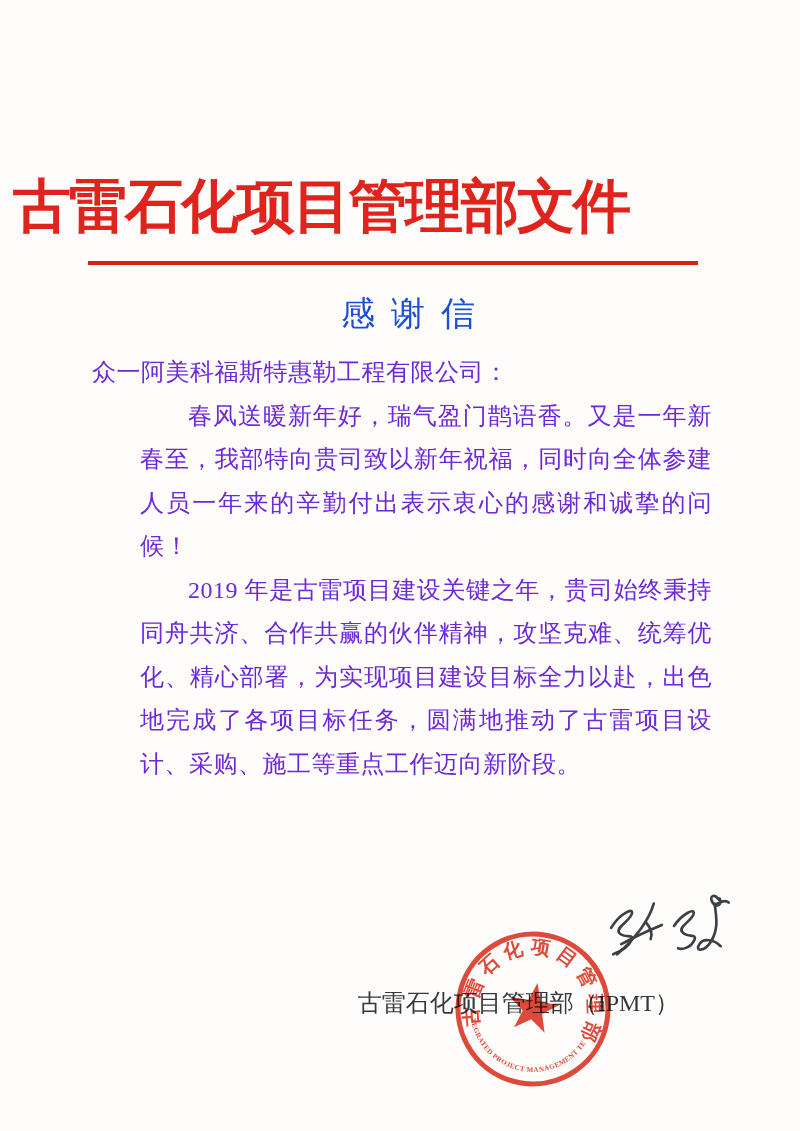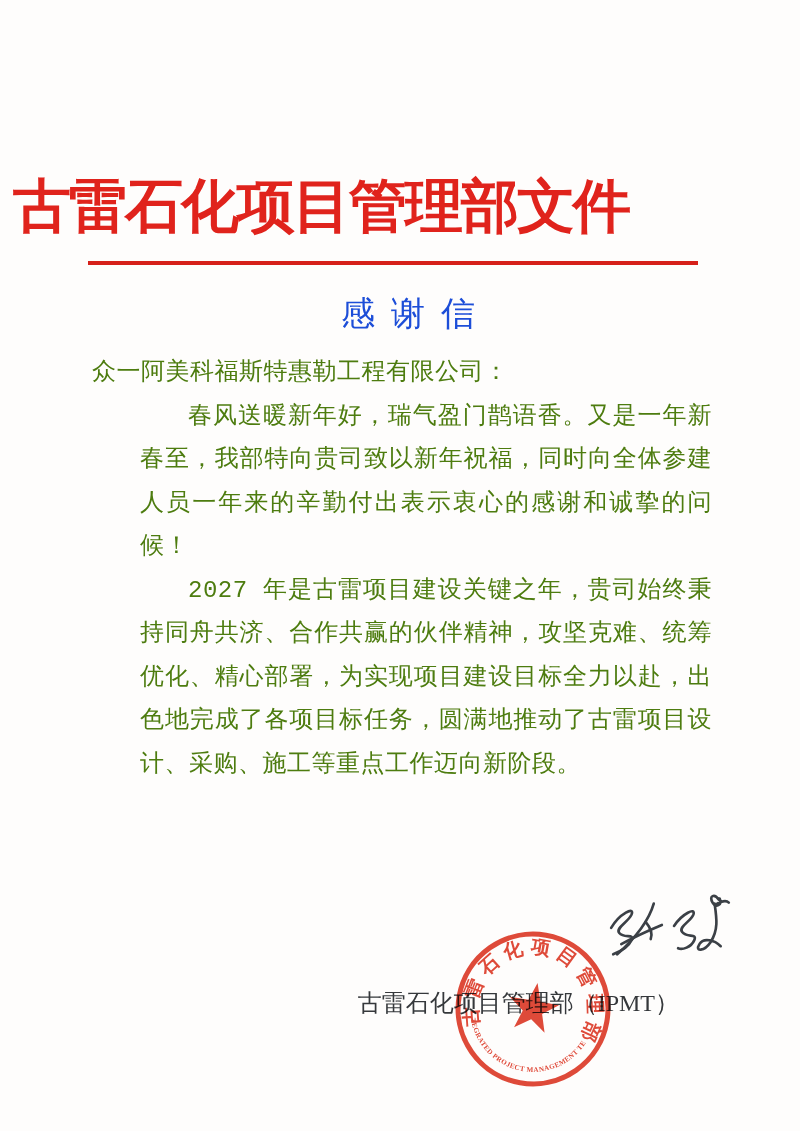--- a/index.html
+++ b/index.html
@@ -47,24 +47,23 @@
     text-indent: 16px;
     color: #1d4ed8;
   }
   .letter-body {
     position: absolute;
     left: 92px;
     top: 351px;
     width: 620px;
     font-size: 24px;
     line-height: 43.5px;
-    color: #4d7c0f;
+    color: #6d28d9;
     text-align: justify;
     letter-spacing: 0.5px;
-    font-family: Liberation Mono, monospace;
   }
   .letter-body p { margin: 0; }
   .letter-body .para { text-indent: 2em; margin-left: 48px; }
   .signoff {
     position: absolute;
     top: 982px;
     right: 121px;
     text-align: center;
     font-size: 24px;
     line-height: 43px;
@@ -108,21 +107,21 @@
 
   <h1 class="doc-title">古雷石化项目管理部文件</h1>
 
   <div class="red-rule"></div>
 
   <h2 class="letter-title">感谢信</h2>
 
   <div class="letter-body">
     <p class="salutation">众一阿美科福斯特惠勒工程有限公司：</p>
     <p class="para">春风送暖新年好，瑞气盈门鹊语香。又是一年新春至，我部特向贵司致以新年祝福，同时向全体参建人员一年来的辛勤付出表示衷心的感谢和诚挚的问候！</p>
-    <p class="para">2027 年是古雷项目建设关键之年，贵司始终秉持同舟共济、合作共赢的伙伴精神，攻坚克难、统筹优化、精心部署，为实现项目建设目标全力以赴，出色地完成了各项目标任务，圆满地推动了古雷项目设计、采购、施工等重点工作迈向新阶段。</p>
+    <p class="para">2019 年是古雷项目建设关键之年，贵司始终秉持同舟共济、合作共赢的伙伴精神，攻坚克难、统筹优化、精心部署，为实现项目建设目标全力以赴，出色地完成了各项目标任务，圆满地推动了古雷项目设计、采购、施工等重点工作迈向新阶段。</p>
   </div>
 
   <div class="signoff">
     <div>古雷石化项目管理部（IPMT）</div>
   </div>
 
   <svg class="signature" viewBox="0 0 140 78" aria-hidden="true">
     <path d="M10,36 C18,22 34,14 30,23 C26,31 14,36 18,41 C23,47 33,41 30,48 C27,55 17,60 12,62"></path>
     <path d="M52,12 C48,26 36,44 16,62"></path>
     <path d="M20,52 C34,44 48,38 60,33"></path>

